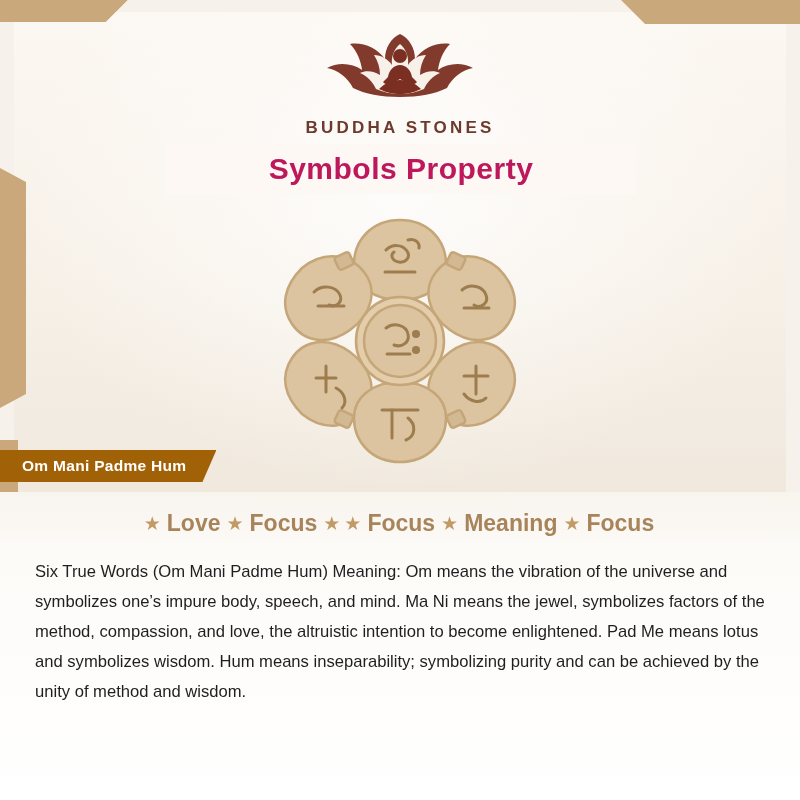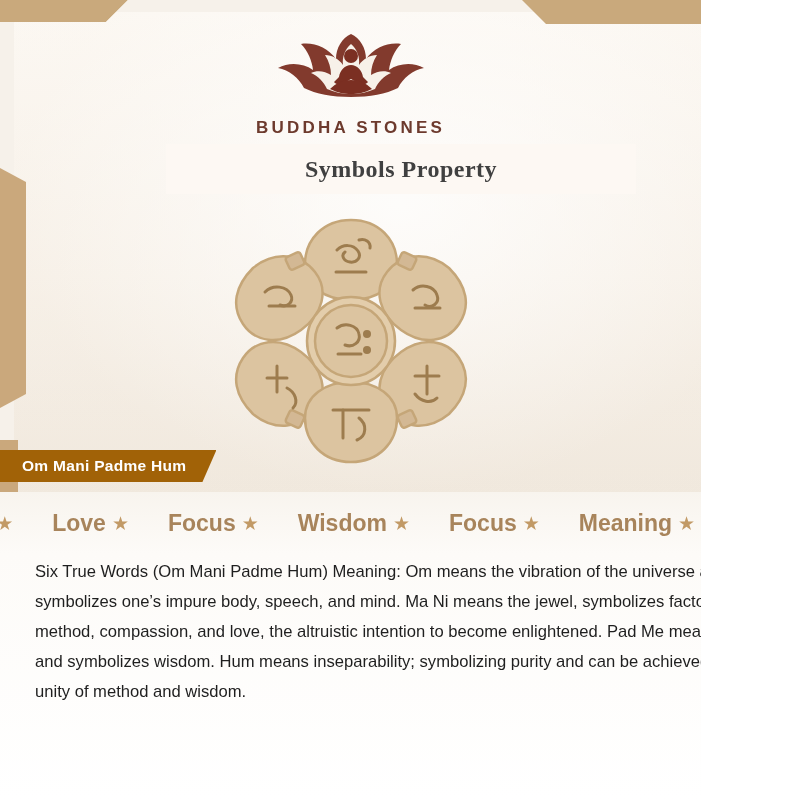--- a/index.html
+++ b/index.html
@@ -9,21 +9,21 @@
   body {
     width: 800px;
     height: 800px;
     overflow: hidden;
     font-family: "Liberation Sans", sans-serif;
     background: #ffffff;
   }
 
   .page {
     position: relative;
-    width: 701px;
+    width: 800px;
     height: 800px;
     background: #f6f1ea;
     overflow: hidden;
   }
   .band-top-left2 {
     position: absolute;
     top: 0; left: 0;
     width: 190px; height: 22px;
     background: linear-gradient(135deg, #c9a97c 0%, #c9a97c 60%, rgba(201,169,124,0) 60.5%);
   }
@@ -83,25 +83,24 @@
   .title-bar {
     position: absolute;
     top: 144px; left: 166px;
     width: 470px; height: 50px;
     background: #fdf8f3;
     display: flex;
     align-items: center;
     justify-content: center;
   }
   .title-bar .title {
-    font-size: 24px;
+    font-size: 30px;
     font-weight: bold;
-    color: #404040;
+    color: #be185d;
     letter-spacing: 0.5px;
-    font-family: Liberation Serif, serif;
   }
 
   
   .mandala-wrap {
     position: absolute;
     top: 206px; left: 0; right: 0;
     display: flex;
     justify-content: center;
   }
 
@@ -145,21 +144,20 @@
     display: flex;
     align-items: center;
     justify-content: center;
     gap: 0px;
   }
   .kw {
     font-size: 23px;
     font-weight: bold;
     color: #a8845b;
     padding: 0 4px;
-    margin-left: 33px;
   }
   .kw-star {
     font-size: 19px;
     color: #c29a66;
     padding: 0 2px;
   }
 
   .body-text {
     position: absolute;
     top: 546px;
@@ -283,21 +281,20 @@
 
   <div class="bottom"></div>
   <div class="bottom-tint"></div>
 
   <div class="keywords">
     <span class="kw-star">★</span>
     <span class="kw">Love</span>
     <span class="kw-star">★</span>
     <span class="kw">Focus</span>
     <span class="kw-star">★</span>
-    <span class="kw">Wisdom</span>
     <span class="kw-star">★</span>
     <span class="kw">Focus</span>
     <span class="kw-star">★</span>
     <span class="kw">Meaning</span>
     <span class="kw-star">★</span>
     <span class="kw">Focus</span>
   </div>
 
   <div class="body-text">
     <p>Six True Words (Om Mani Padme Hum) Meaning: Om means the vibration of the universe and symbolizes one’s impure body, speech, and mind. Ma Ni means the jewel, symbolizes factors of the method, compassion, and love, the altruistic intention to become enlightened. Pad Me means lotus and symbolizes wisdom. Hum means inseparability; symbolizing purity and can be achieved by the unity of method and wisdom.</p>

